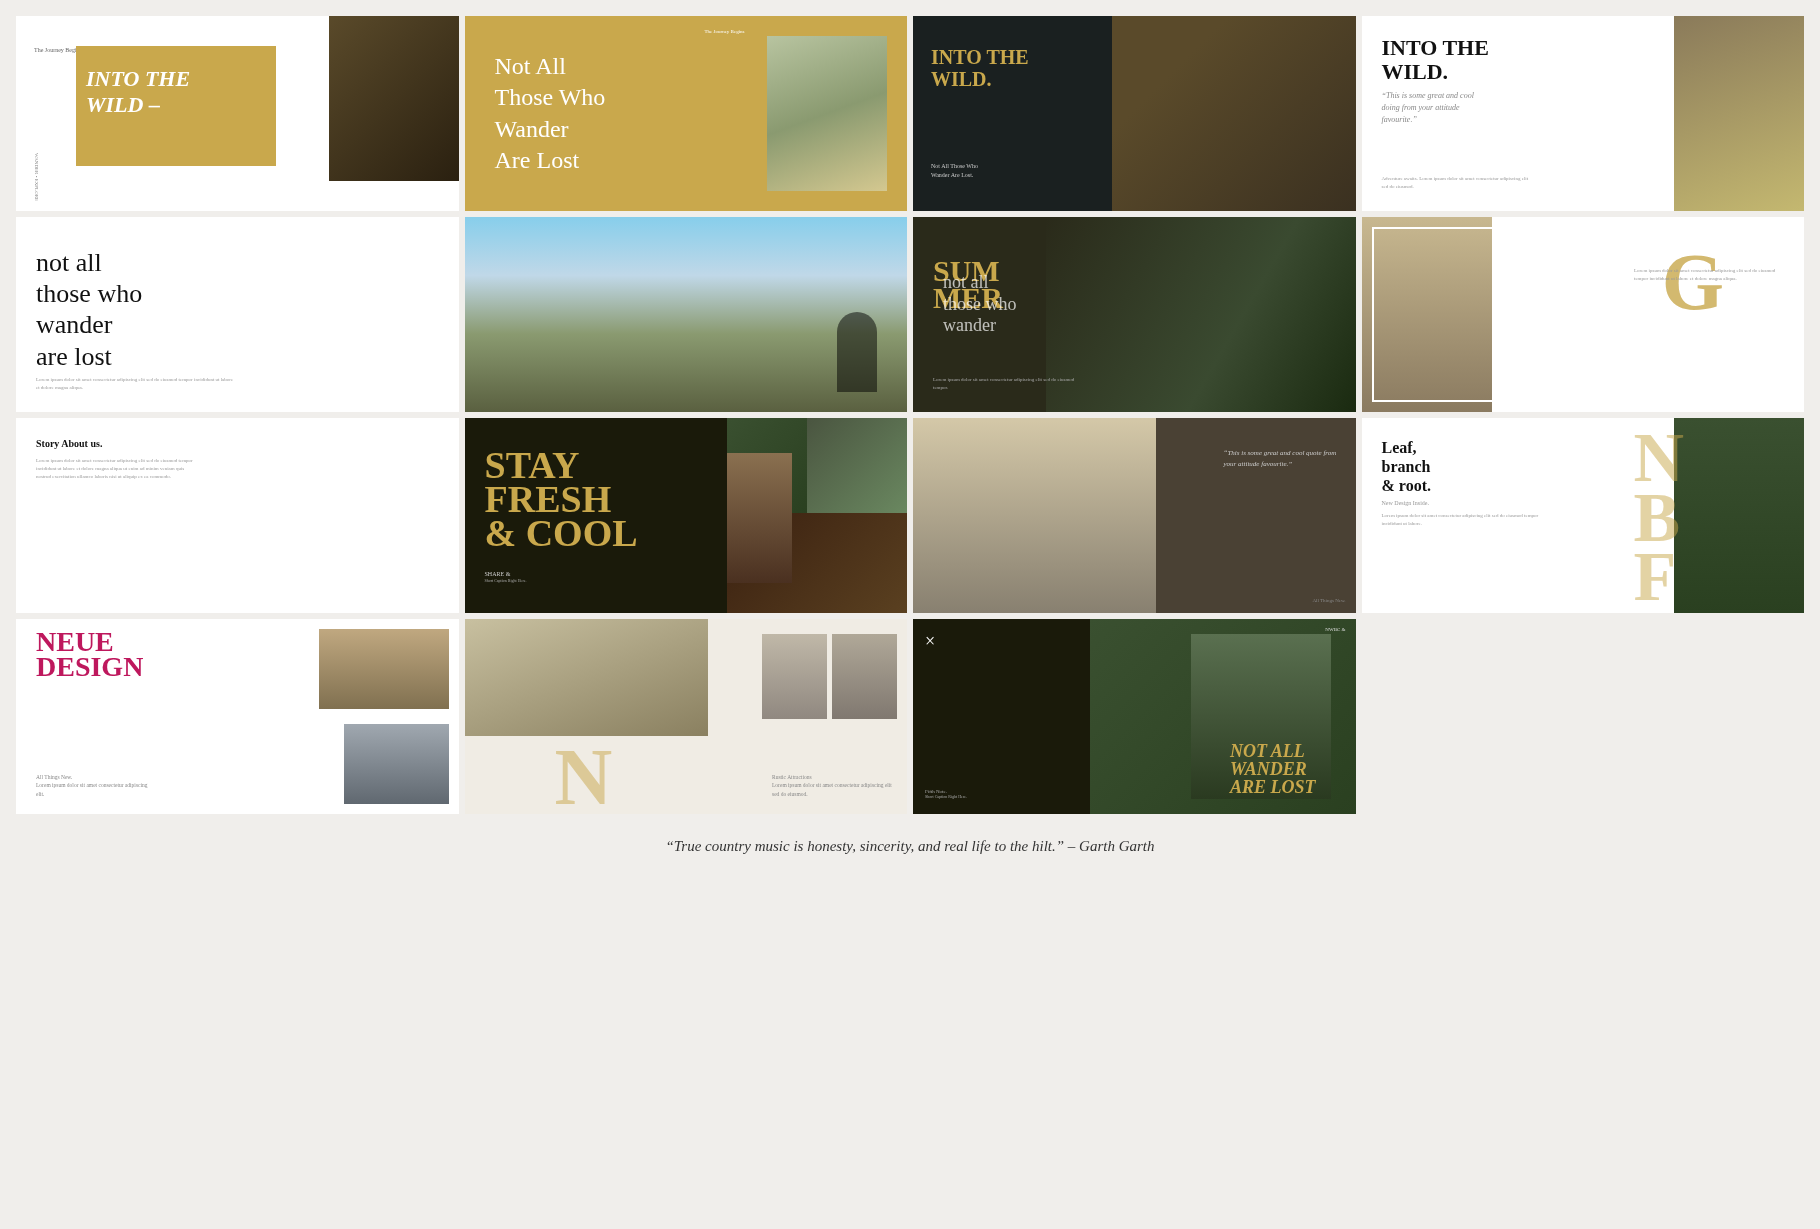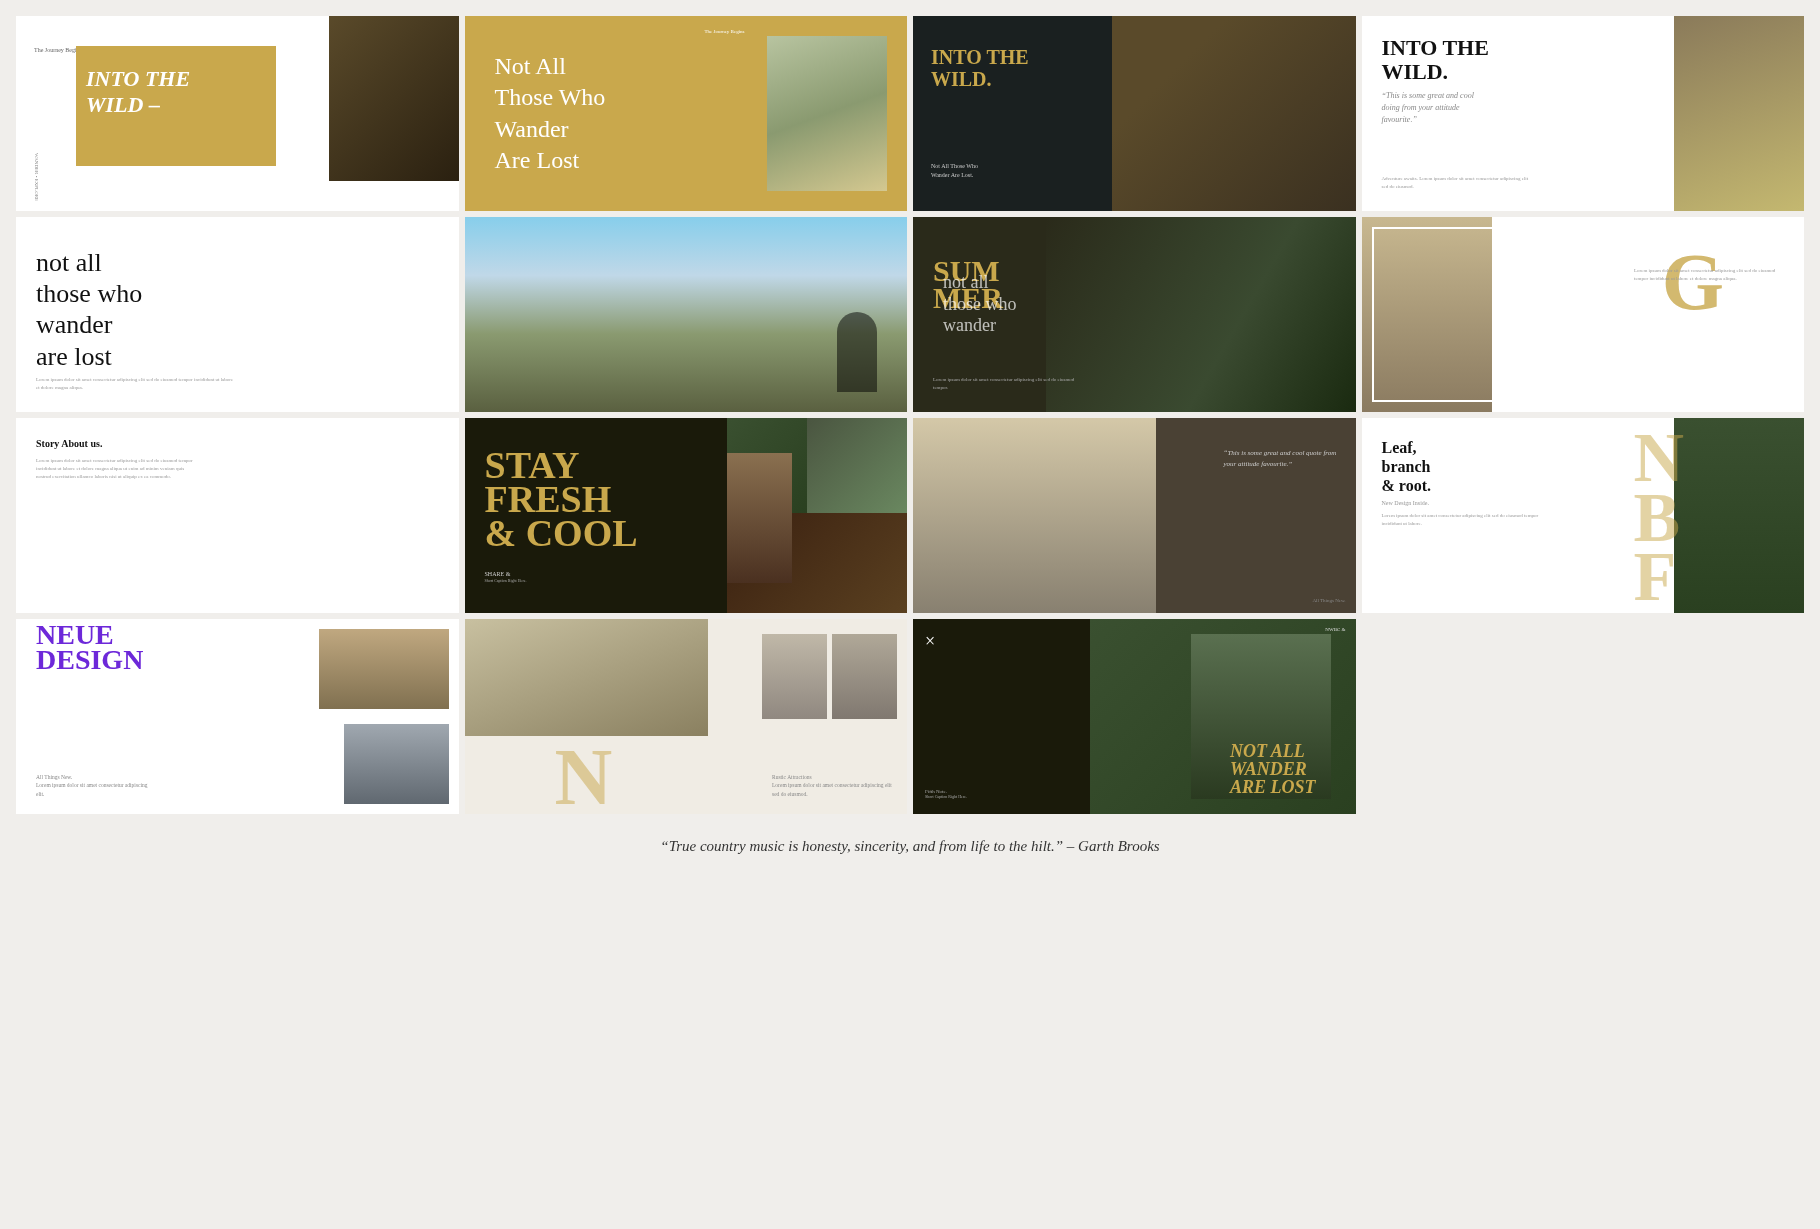--- a/index.html
+++ b/index.html
@@ -595,21 +595,21 @@
 
   <div class="slide slide-4-1">
     <div class="big-title">Leaf,<br>branch<br>&amp; root.</div>
     <div class="subtitle">New Design Inside.</div>
     <div class="body-small">Lorem ipsum dolor sit amet consectetur adipiscing elit sed do eiusmod tempor incididunt ut labore.</div>
     <div class="img-right" style="background: linear-gradient(180deg, #3a5030 0%, #2a4020 100%);"></div>
     <div class="letters-overlay">N<br>B<br>F</div>
   </div>
 
   <div class="slide" style="background:#fff; position:relative; overflow:hidden;">
-    <div class="slide-4-2 gold-title" style="position:absolute; left:20px; top:3px; font-size:28px; font-weight:900; color:#6d28d9; text-transform:uppercase; line-height:0.9;">
+    <div class="slide-4-2 gold-title" style="position:absolute; left:20px; top:10px; font-size:28px; font-weight:900; color:#be185d; text-transform:uppercase; line-height:0.9;">
       Neue<br>Design
     </div>
     <div style="position:absolute; right:10px; top:10px; width:130px; height:80px;
       background: linear-gradient(180deg,#c0a880 0%,#807050 100%);"></div>
     <div style="position:absolute; right:10px; bottom:10px; width:105px; height:80px;
       background: linear-gradient(180deg,#a0a8b0 0%,#606870 100%);"></div>
     <div style="position:absolute; left:20px; bottom:15px; font-size:5.5px; color:#888; line-height:1.6; width:120px;">All Things New.<br>Lorem ipsum dolor sit amet consectetur adipiscing elit.</div>
   </div>
 
   <div class="slide" style="background:#f0ece4; position:relative; overflow:hidden;">
@@ -630,14 +630,14 @@
       background: linear-gradient(180deg,#5a7050 0%,#2a3a20 100%);"></div>
     <div style="position:absolute; right:40px; bottom:18px; font-size:18px; font-weight:900; color:#c9a84c; text-transform:uppercase; line-height:1; z-index:3; font-style:italic;">Not All<br>Wander<br>Are Lost</div>
     <div style="position:absolute; left:12px; top:12px; font-size:18px; color:#fff; z-index:3;">×</div>
     <div style="position:absolute; left:12px; bottom:15px; font-size:5px; color:#aaa; z-index:3;">Fifth Note.<br><span style="font-size:4px;">Short Caption Right Here.</span></div>
     <div style="position:absolute; right:10px; top:8px; font-size:5px; color:#ddd; z-index:3;">NWBC &amp;</div>
   </div>
 
 </div>
 
 <div class="quote-bar">
-  <span>“True country music is honesty, sincerity, and from life to the hilt.” – Garth Brooks</span>
+  <span>“True country music is honesty, sincerity, and real life to the hilt.” – Garth Garth</span>
 </div>
 
 </body></html>

